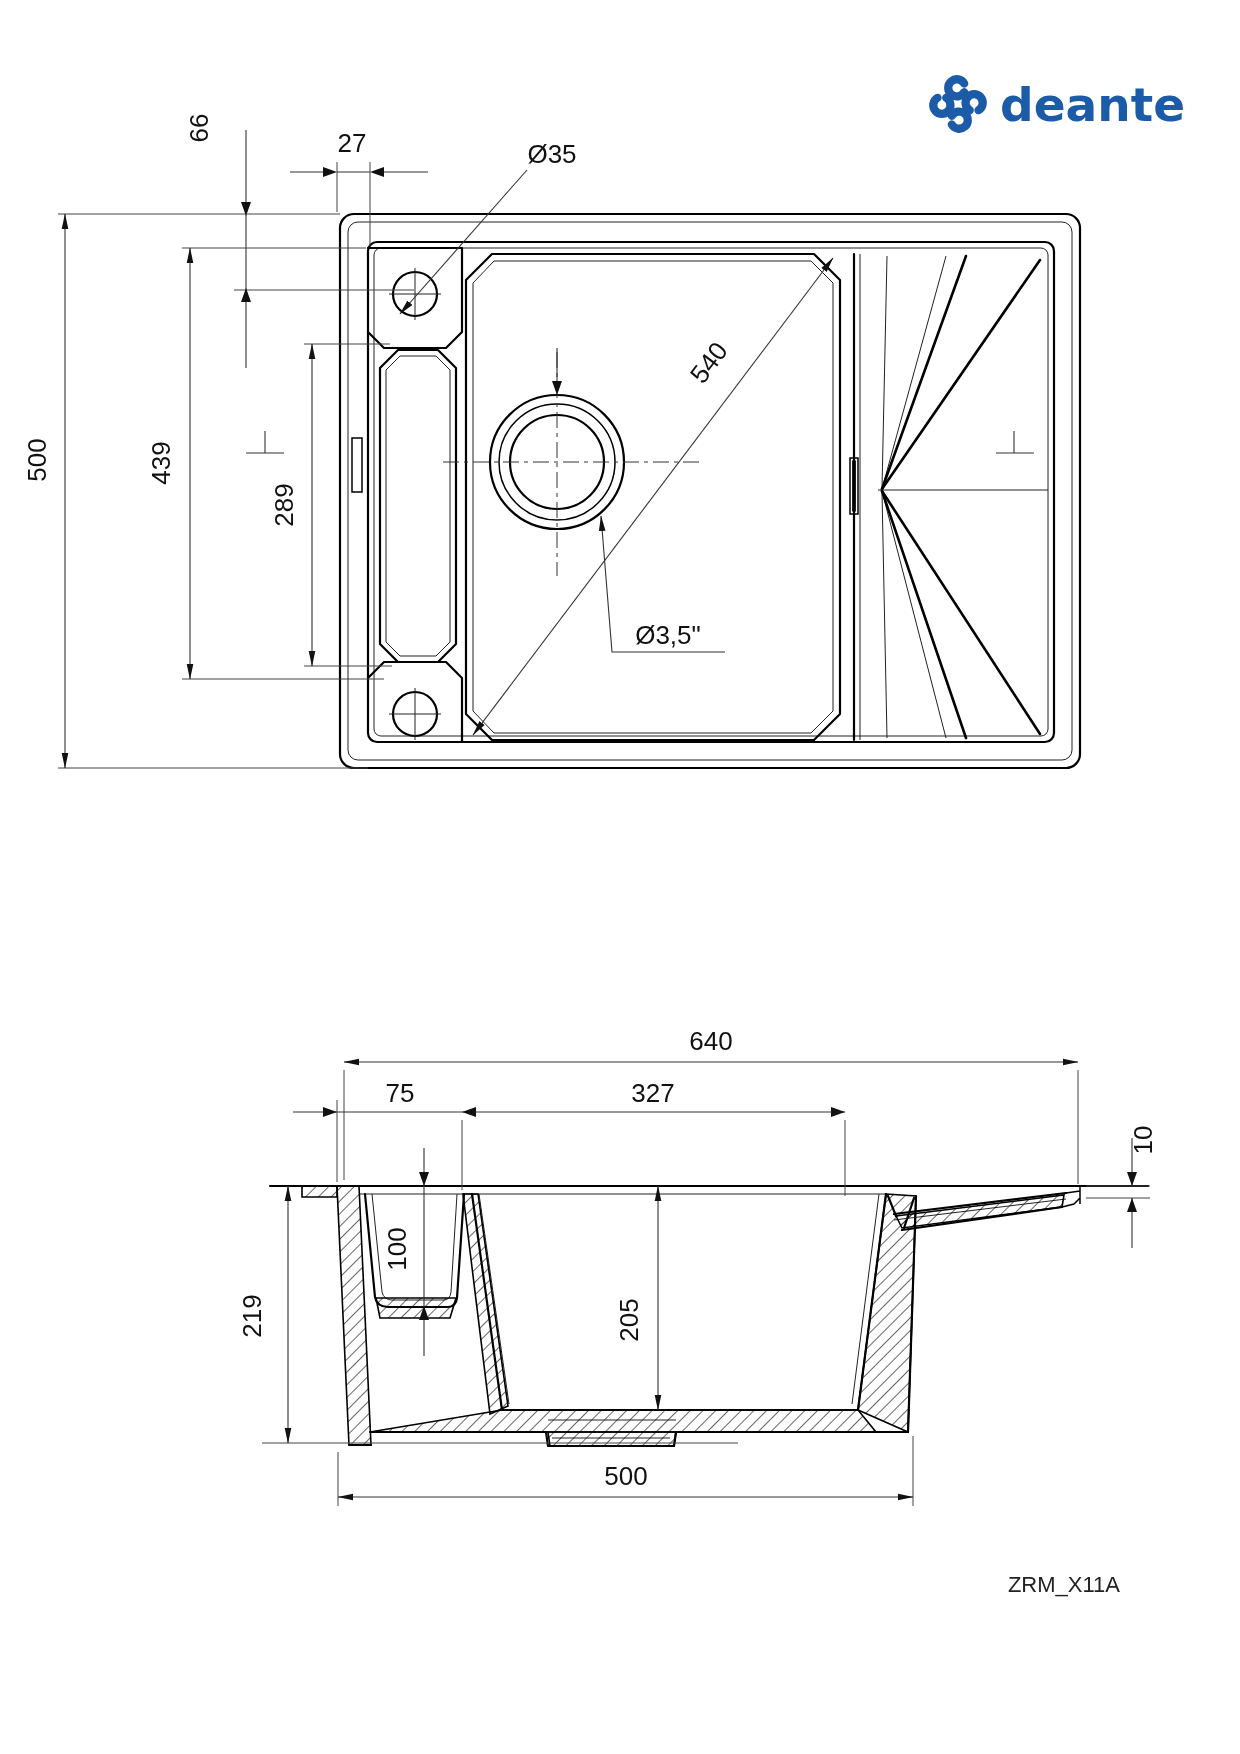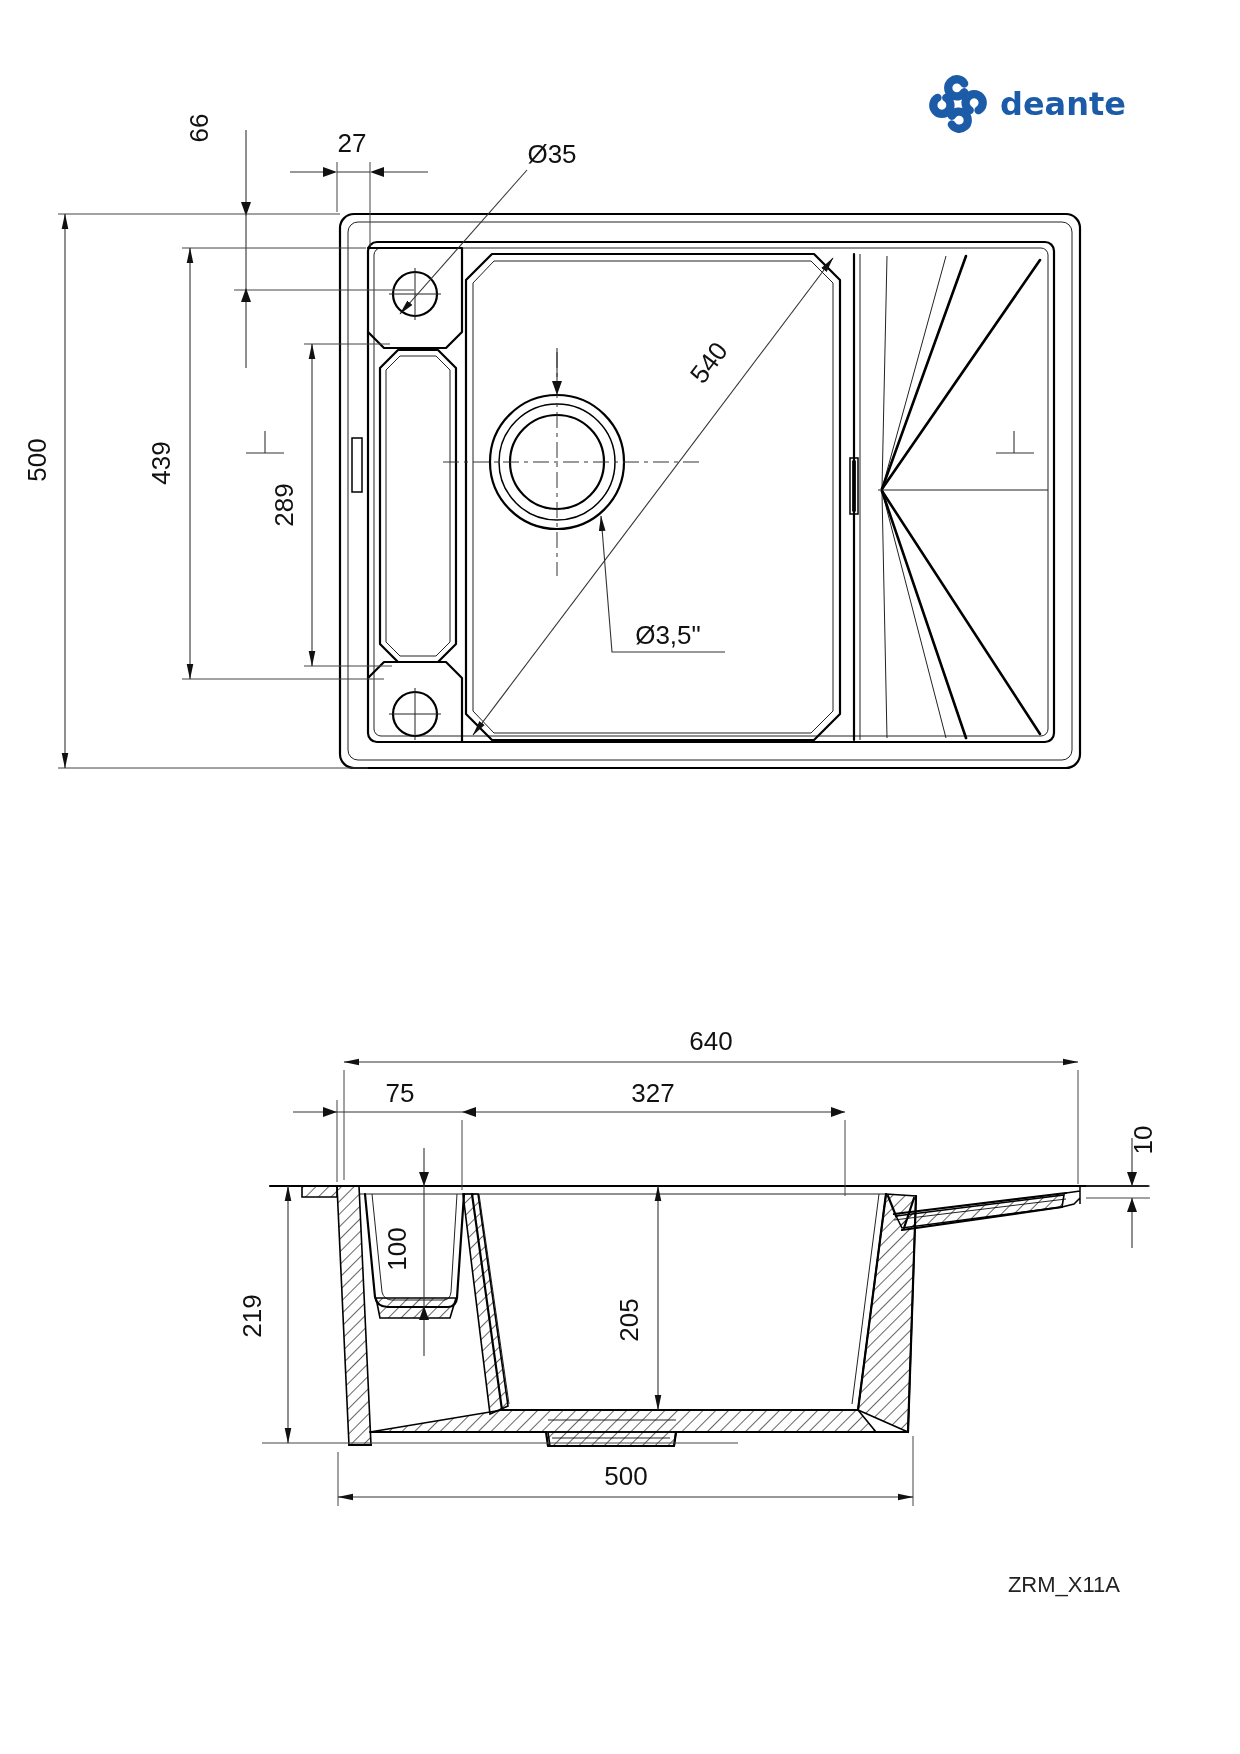--- a/index.html
+++ b/index.html
@@ -1,19 +1,19 @@
 <!DOCTYPE html>
 <html><head>
 <meta charset="utf-8">
 <style>
   html,body{margin:0;padding:0;background:#fff;}
   .page{position:relative;width:1240px;height:1754px;background:#fff;overflow:hidden;
         font-family:"Liberation Sans", sans-serif;}
   .logo{position:absolute;left:928px;top:74px;display:flex;align-items:center;gap:12px;}
-  .logo .word{font-size:32px;font-weight:bold;letter-spacing:0px;line-height:1;
+  .logo .word{font-size:47px;font-weight:bold;letter-spacing:0px;line-height:1;
               font-family:"DejaVu Sans","Liberation Sans",sans-serif;}
   svg text{font-family:"Liberation Sans",sans-serif;fill:#111;}
   .dimtxt{font-size:26px;}
   .code{font-size:22px;fill:#222;}
   .thick{stroke:#000;stroke-width:2.2;fill:none;stroke-linecap:round;stroke-linejoin:round;}
   .med{stroke:#000;stroke-width:1.5;fill:none;}
   .thin{stroke:#222;stroke-width:1;fill:none;}
   .dim{stroke:#333;stroke-width:1.1;fill:none;}
   .ext{stroke:#444;stroke-width:1;fill:none;}
   .dash{stroke:#333;stroke-width:1;fill:none;stroke-dasharray:16 5 4 5;}

